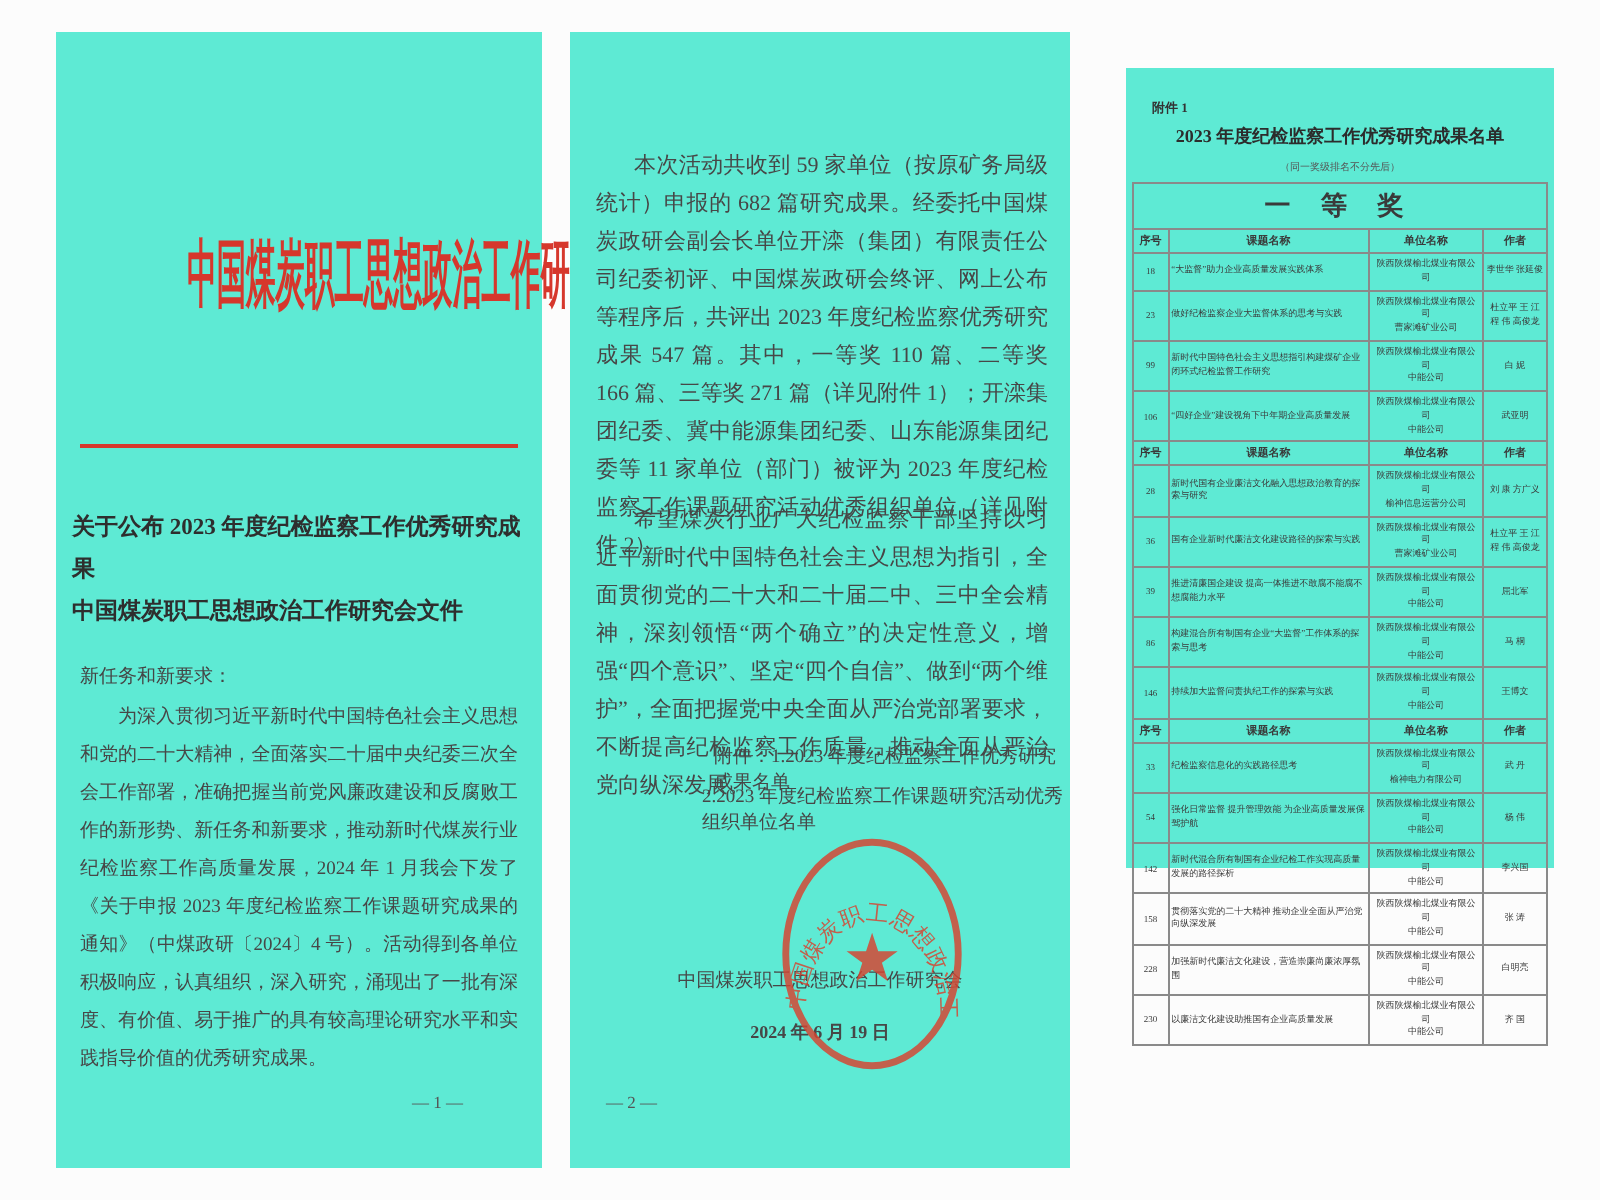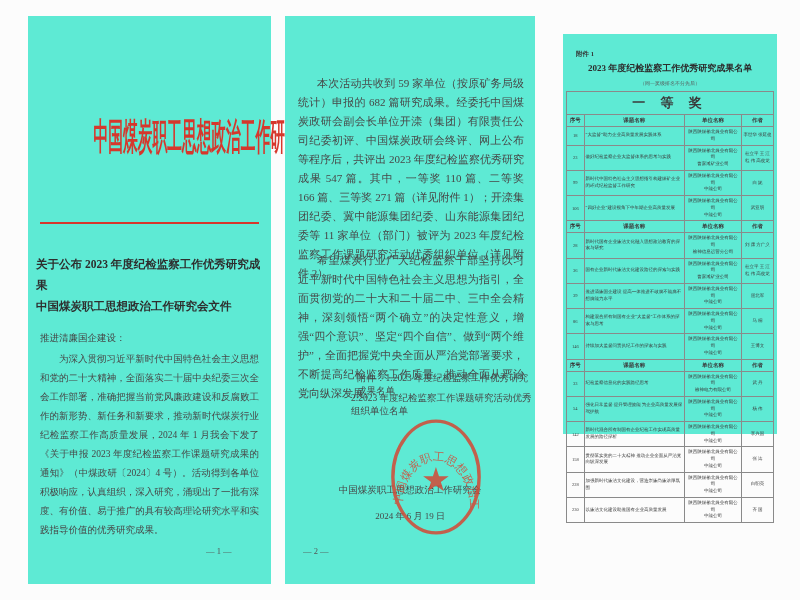--- a/index.html
+++ b/index.html
@@ -23,21 +23,21 @@
   
   #page2{left:285px;top:16px;width:250px;height:568px;}
   .p2-par{position:absolute;left:13px;right:11px;font-size:11px;line-height:19px;
           text-align:justify;text-indent:19px;color:#474747;}
   #p2a{top:58px;}
   #p2b{top:235px;}
   .att-line{position:absolute;font-size:9.5px;color:#474747;}
   #att1{left:48px;top:356px;margin-left:24px;}
   #att2{left:66px;top:376px;}
   .org-line{position:absolute;left:0;width:100%;top:468px;text-align:center;font-size:9.5px;color:#474747;}
-  .date-line{position:absolute;left:0;width:100%;top:494px;text-align:center;font-size:9px;color:#474747;}
+  .date-line{position:absolute;left:0;width:100%;top:494px;text-align:center;font-size:9px;color:#474747;font-weight:bold;}
   .seal{position:absolute;left:102px;top:398px;width:98px;height:126px;opacity:.82;}
   
   #page3{left:563px;top:34px;width:214px;height:400px;}
   .att-label{position:absolute;left:13px;top:16px;font-size:6.5px;font-weight:bold;color:#333;}
   .t-title{position:absolute;left:0;width:100%;top:28px;text-align:center;font-size:9px;font-weight:bold;color:#2c2c2c;}
   .t-sub{position:absolute;left:0;width:100%;top:46px;text-align:center;font-size:5px;color:#555;}
   table.awards{position:absolute;left:3px;top:57px;width:208px;border-collapse:collapse;table-layout:fixed;}
   table.awards td{border:1px solid #8a8a8a;color:#3a3a3a;vertical-align:middle;padding:2px 1px;}
   td.sec{font-size:13px;font-weight:bold;text-align:center;letter-spacing:6px;padding:2.5px 0;}
   td.hdr{font-size:5.5px;font-weight:bold;text-align:center;padding:2px 0;}
@@ -52,21 +52,21 @@
 
 <div class="canvas">
 
   <div class="page" id="page1">
     <div class="masthead">中国煤炭职工思想政治工作研究会文件</div>
     <div class="red-rule"></div>
     <div class="notice-title">
       <div>关于公布 2023 年度纪检监察工作优秀研究成果</div>
       <div>中国煤炭职工思想政治工作研究会文件</div>
     </div>
-    <div class="salutation">推进清廉国企建设：</div>
+    <div class="salutation">新任务和新要求：</div>
     <div class="body-par">为深入贯彻习近平新时代中国特色社会主义思想和党的二十大精神，全面落实二十届中央纪委三次全会工作部署，准确把握当前党风廉政建设和反腐败工作的新形势、新任务和新要求，推动新时代煤炭行业纪检监察工作高质量发展，2024 年 1 月我会下发了《关于申报 2023 年度纪检监察工作课题研究成果的通知》（中煤政研〔2024〕4 号）。活动得到各单位积极响应，认真组织，深入研究，涌现出了一批有深度、有价值、易于推广的具有较高理论研究水平和实践指导价值的优秀研究成果。</div>
     <div class="pageno1">— 1 —</div>
   </div>
 
   <div class="page" id="page2">
     <div class="p2-par" id="p2a">本次活动共收到 59 家单位（按原矿务局级统计）申报的 682 篇研究成果。经委托中国煤炭政研会副会长单位开滦（集团）有限责任公司纪委初评、中国煤炭政研会终评、网上公布等程序后，共评出 2023 年度纪检监察优秀研究成果 547 篇。其中，一等奖 110 篇、二等奖 166 篇、三等奖 271 篇（详见附件 1）；开滦集团纪委、冀中能源集团纪委、山东能源集团纪委等 11 家单位（部门）被评为 2023 年度纪检监察工作课题研究活动优秀组织单位（详见附件 2）。</div>
     <div class="p2-par" id="p2b">希望煤炭行业广大纪检监察干部坚持以习近平新时代中国特色社会主义思想为指引，全面贯彻党的二十大和二十届二中、三中全会精神，深刻领悟“两个确立”的决定性意义，增强“四个意识”、坚定“四个自信”、做到“两个维护”，全面把握党中央全面从严治党部署要求，不断提高纪检监察工作质量，推动全面从严治党向纵深发展。</div>
     <div class="att-line" id="att1">附件：1.2023 年度纪检监察工作优秀研究成果名单</div>
     <div class="att-line" id="att2">2.2023 年度纪检监察工作课题研究活动优秀组织单位名单</div>
     <div class="org-line">中国煤炭职工思想政治工作研究会</div>

